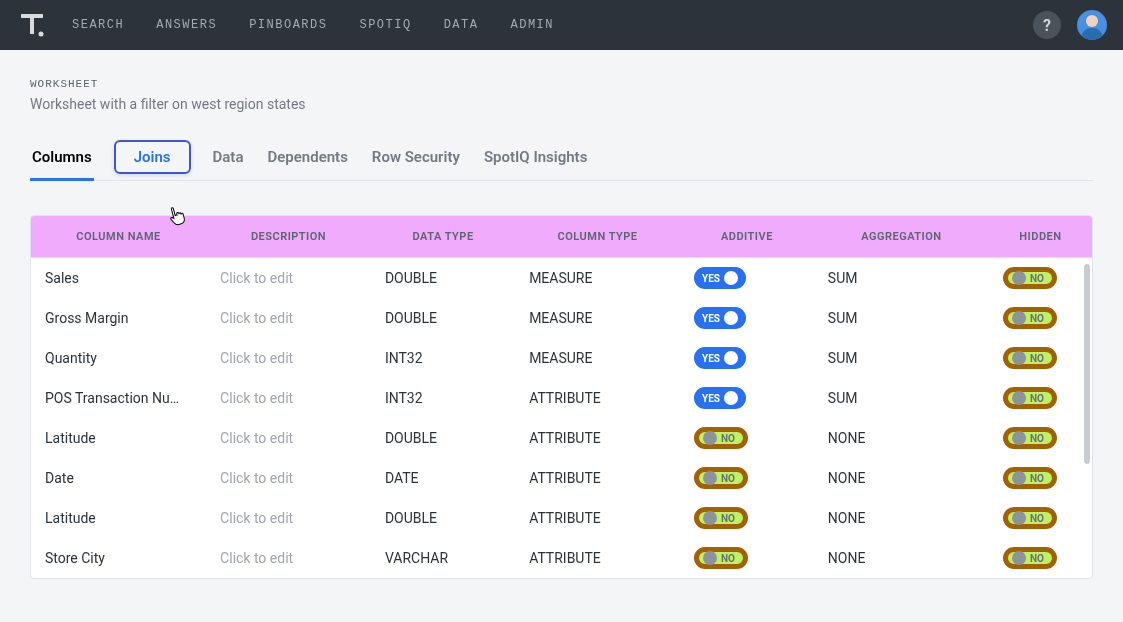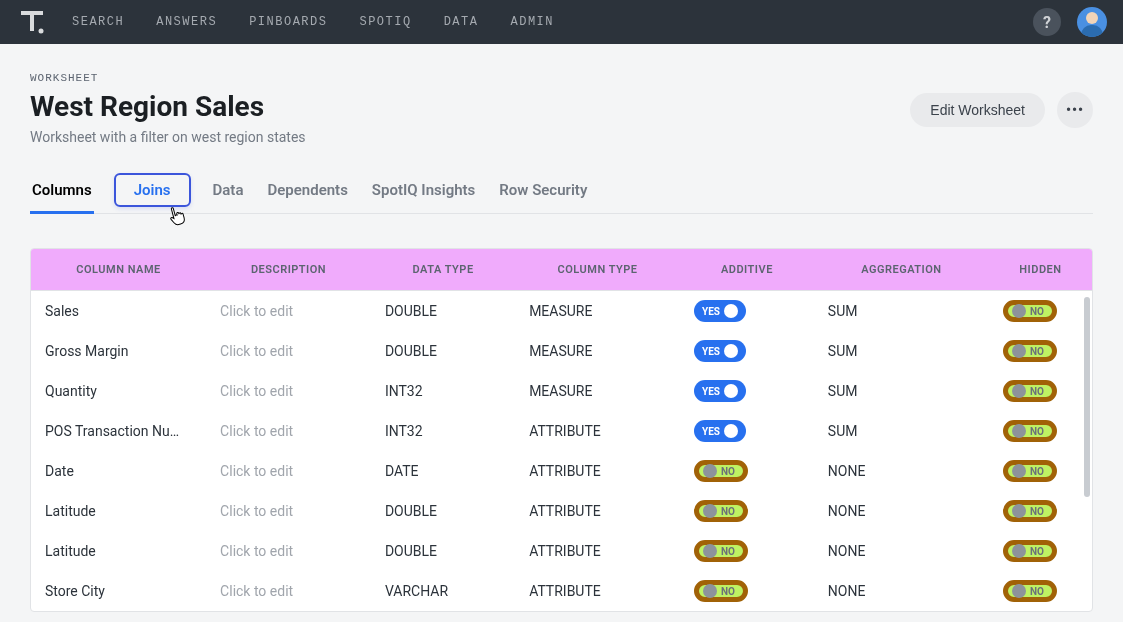--- a/index.html
+++ b/index.html
@@ -5,21 +5,21 @@
   * { box-sizing: border-box; margin: 0; padding: 0; }
   body {
     font-family: -apple-system, BlinkMacSystemFont, "Segoe UI", Roboto, sans-serif;
     background: #f4f5f6;
     width: 1123px;
     height: 622px;
     overflow: hidden;
   }
   .topbar {
     background: #2c333b;
-    height: 44px;
+    height: 50px;
     display: flex;
     align-items: center;
     padding: 0 16px;
   }
   .logo {
     width: 32px;
     height: 32px;
     position: relative;
     margin-right: 24px;
     display: flex;
@@ -294,38 +294,29 @@
     <span class="nav-item">ADMIN</span>
   </div>
   <div class="topbar-right">
     <div class="help-icon">?</div>
     <div class="avatar"></div>
   </div>
 </div>
 
 <div class="content">
   <div class="crumb">WORKSHEET</div>
-  <div class="title-row">
-    <div>
-      <div class="page-title">West Region Sales</div>
-    </div>
-    <div class="title-actions">
-      <button class="edit-btn">Edit Worksheet</button>
-      <div class="more-btn">•••</div>
-    </div>
-  </div>
   <div class="subtitle">Worksheet with a filter on west region states</div>
 
   <div class="tabs" id="tabs">
       <div class="tab active">Columns</div>
       <div class="tab highlighted">Joins</div>
       <div class="tab">Data</div>
       <div class="tab">Dependents</div>
+      <div class="tab">Row Security</div>
       <div class="tab">SpotIQ Insights</div>
-      <div class="tab">Row Security</div>
     </div>
 
   <div class="table-wrap">
     <table>
       <thead>
         <tr>
           <th class="col-name">COLUMN NAME</th>
           <th class="col-desc">DESCRIPTION</th>
           <th class="col-dt">DATA TYPE</th>
           <th class="col-ct">COLUMN TYPE</th>
@@ -389,38 +380,38 @@
                 <span class="lbl">YES</span>
                 <span class="knob"></span>
               </div></td>
             <td>SUM</td>
             <td><div class="toggle off">
                 <span class="lbl">NO</span>
                 <span class="knob"></span>
               </div></td>
           </tr>
           <tr>
+            <td>Latitude</td>
+            <td class="desc-placeholder">Click to edit</td>
+            <td>DOUBLE</td>
+            <td>ATTRIBUTE</td>
+            <td><div class="toggle off">
+                <span class="lbl">NO</span>
+                <span class="knob"></span>
+              </div></td>
+            <td>NONE</td>
+            <td><div class="toggle off">
+                <span class="lbl">NO</span>
+                <span class="knob"></span>
+              </div></td>
+          </tr>
+          <tr>
             <td>Date</td>
             <td class="desc-placeholder">Click to edit</td>
             <td>DATE</td>
-            <td>ATTRIBUTE</td>
-            <td><div class="toggle off">
-                <span class="lbl">NO</span>
-                <span class="knob"></span>
-              </div></td>
-            <td>NONE</td>
-            <td><div class="toggle off">
-                <span class="lbl">NO</span>
-                <span class="knob"></span>
-              </div></td>
-          </tr>
-          <tr>
-            <td>Latitude</td>
-            <td class="desc-placeholder">Click to edit</td>
-            <td>DOUBLE</td>
             <td>ATTRIBUTE</td>
             <td><div class="toggle off">
                 <span class="lbl">NO</span>
                 <span class="knob"></span>
               </div></td>
             <td>NONE</td>
             <td><div class="toggle off">
                 <span class="lbl">NO</span>
                 <span class="knob"></span>
               </div></td>

